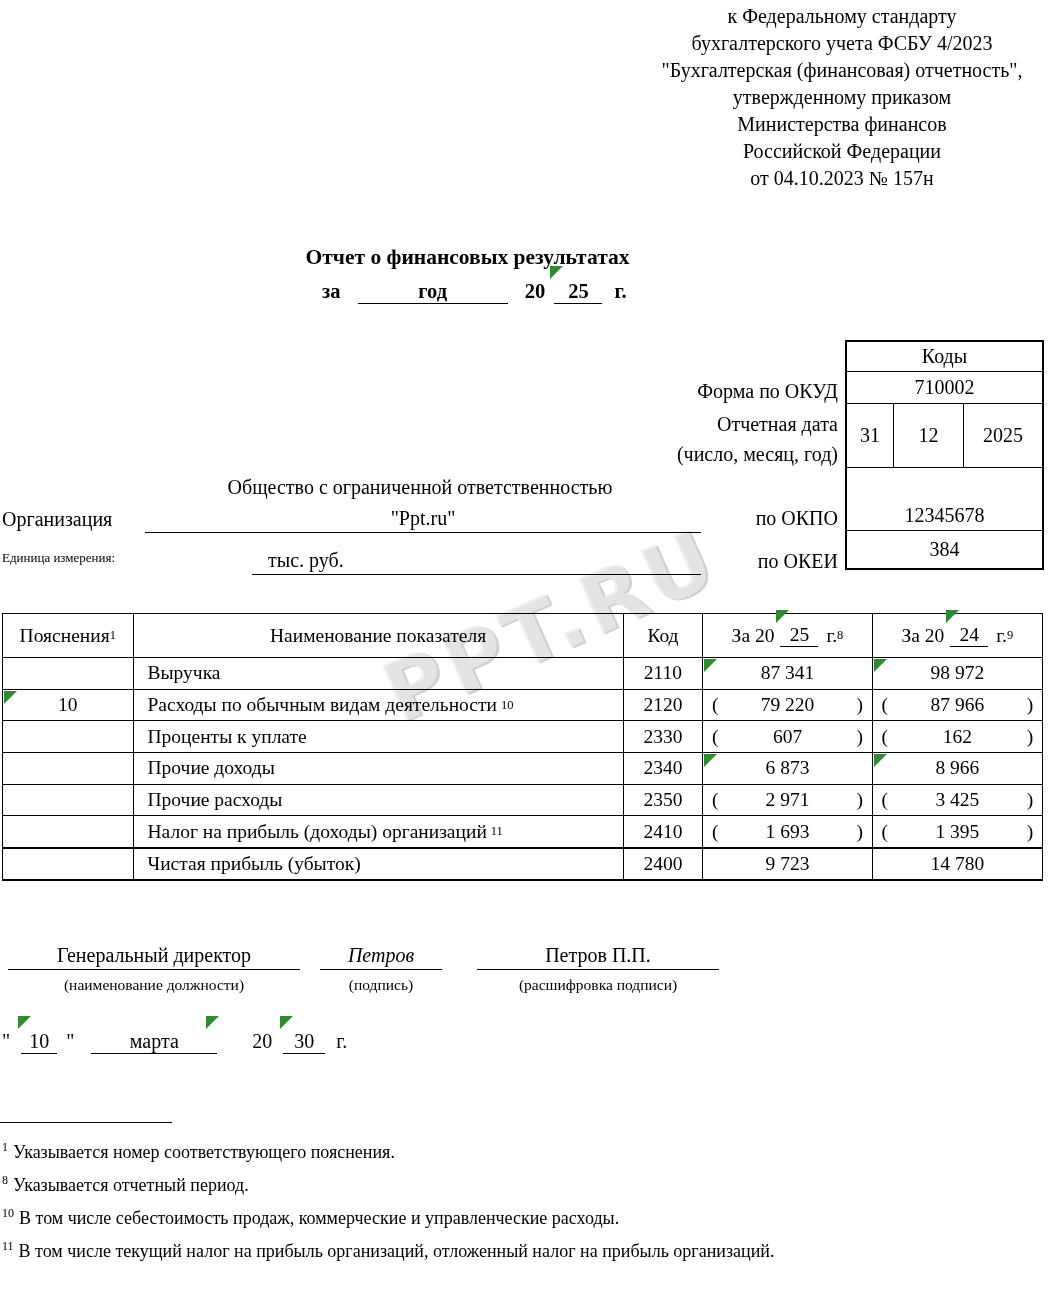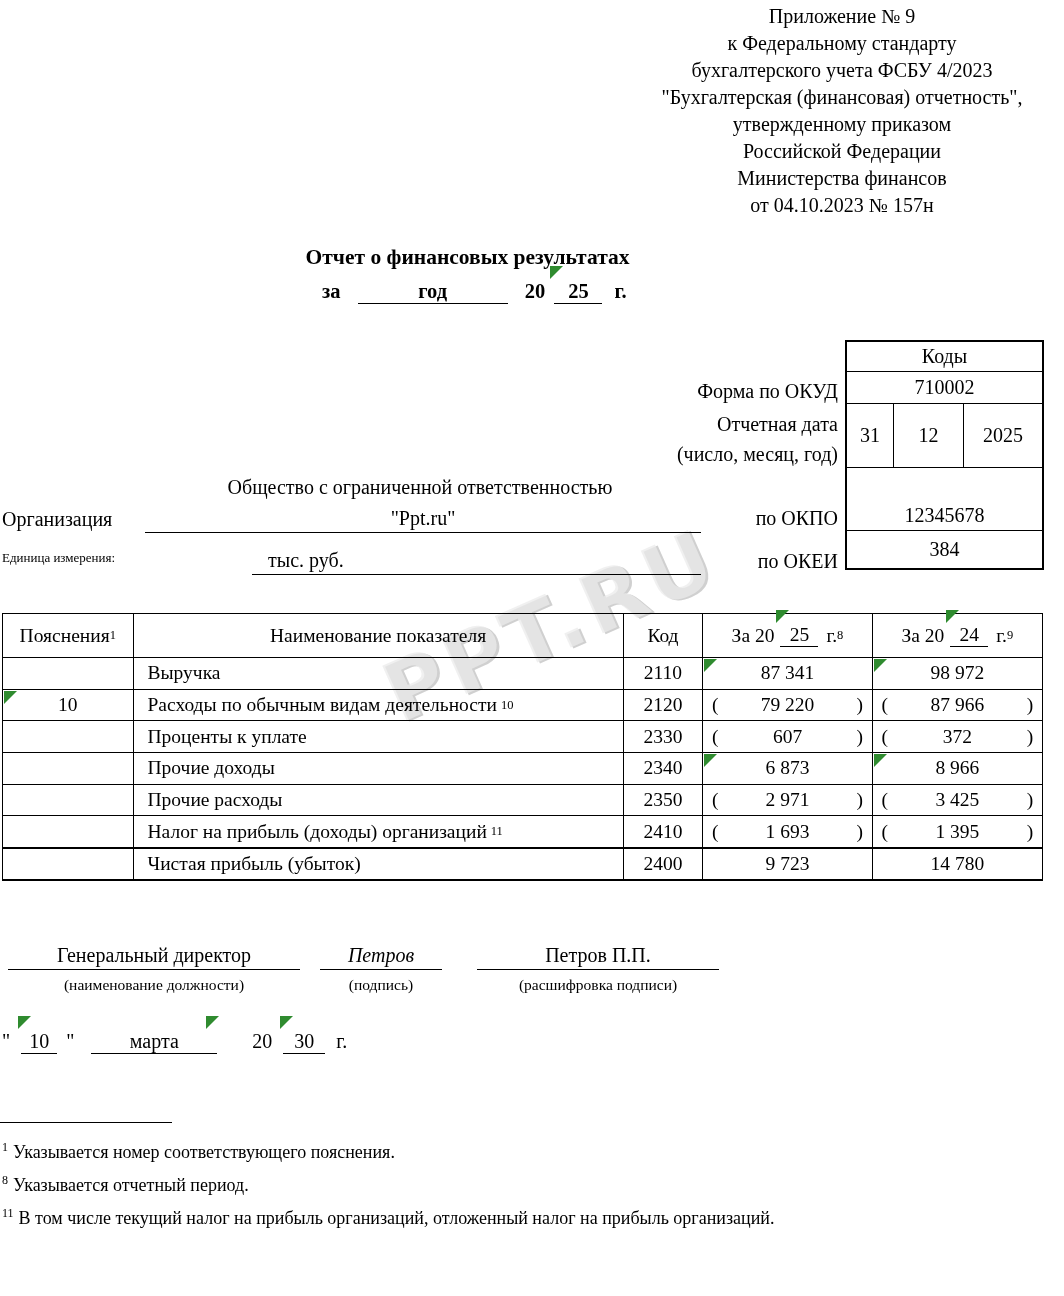--- a/index.html
+++ b/index.html
@@ -107,27 +107,26 @@
   .fns { left:2px; top:1131px; font-size:18px; }
   .fn { height:33px; line-height:33px; white-space:nowrap; }
   .fn sup { font-size:12px; margin-right:5px; }
 </style>
 </head>
 <body>
 
 <div class="watermark">PPT.RU</div>
 
 <div class="abs hdr">
-  <div>Приложение № 9</div>
   <div>к Федеральному стандарту</div>
   <div>бухгалтерского учета ФСБУ 4/2023</div>
   <div>"Бухгалтерская (финансовая) отчетность",</div>
   <div>утвержденному приказом</div>
+  <div>Министерства финансов</div>
   <div>Российской Федерации</div>
-  <div>Министерства финансов</div>
   <div>от 04.10.2023 № 157н</div>
 </div>
 
 <div class="abs title">Отчет о финансовых результатах</div>
 <div class="abs subtitle">
   <span>за</span>
   <span class="blank sub-god"><span>год</span></span>
   <span>20</span>
   <span class="blank sub-year"><i class="tri tri-sub"></i><span>25</span></span>
   <span>г.</span>
@@ -243,21 +242,21 @@
     <div class="cell c-code">
         <span>2330</span>
       </div>
     <div class="cell c-val">
         <span class="po">(</span>
         <span class="val">607</span>
         <span class="pc">)</span>
       </div>
     <div class="cell c-val">
         <span class="po">(</span>
-        <span class="val">372</span>
+        <span class="val">162</span>
         <span class="pc">)</span>
       </div>
   </div>
 
   <div class="mrow">
     <div class="cell c-expl">
         <span></span>
       </div>
     <div class="cell c-name">
         <span>Прочие доходы</span>
@@ -364,14 +363,15 @@
   <span class="blank d-month"><span>марта</span><i class="tri tri-dr"></i></span>
   <span class="d-cent">20</span>
   <span class="blank d-year"><i class="tri tri-dl"></i><span>30</span></span>
   <span>г.</span>
 </div>
 
 <div class="abs fnsep"></div>
 <div class="abs fns">
   <div class="fn"><sup>1</sup><span>Указывается номер соответствующего пояснения.</span></div>
   <div class="fn"><sup>8</sup><span>Указывается отчетный период.</span></div>
+  <div class="fn"><sup>10</sup><span>В том числе себестоимость продаж, коммерческие и управленческие расходы.</span></div>
   <div class="fn"><sup>11</sup><span>В том числе текущий налог на прибыль организаций, отложенный налог на прибыль организаций.</span></div>
 </div>
 
 </body></html>

